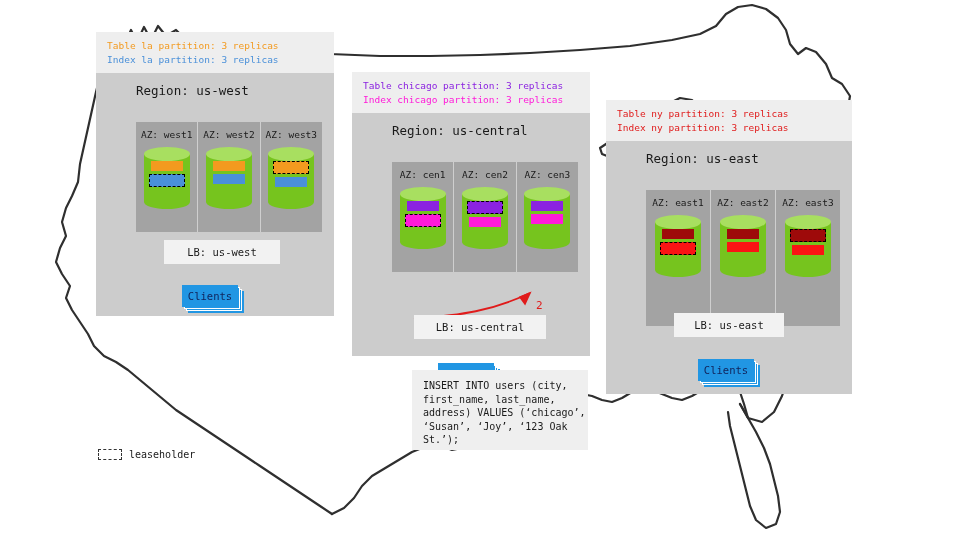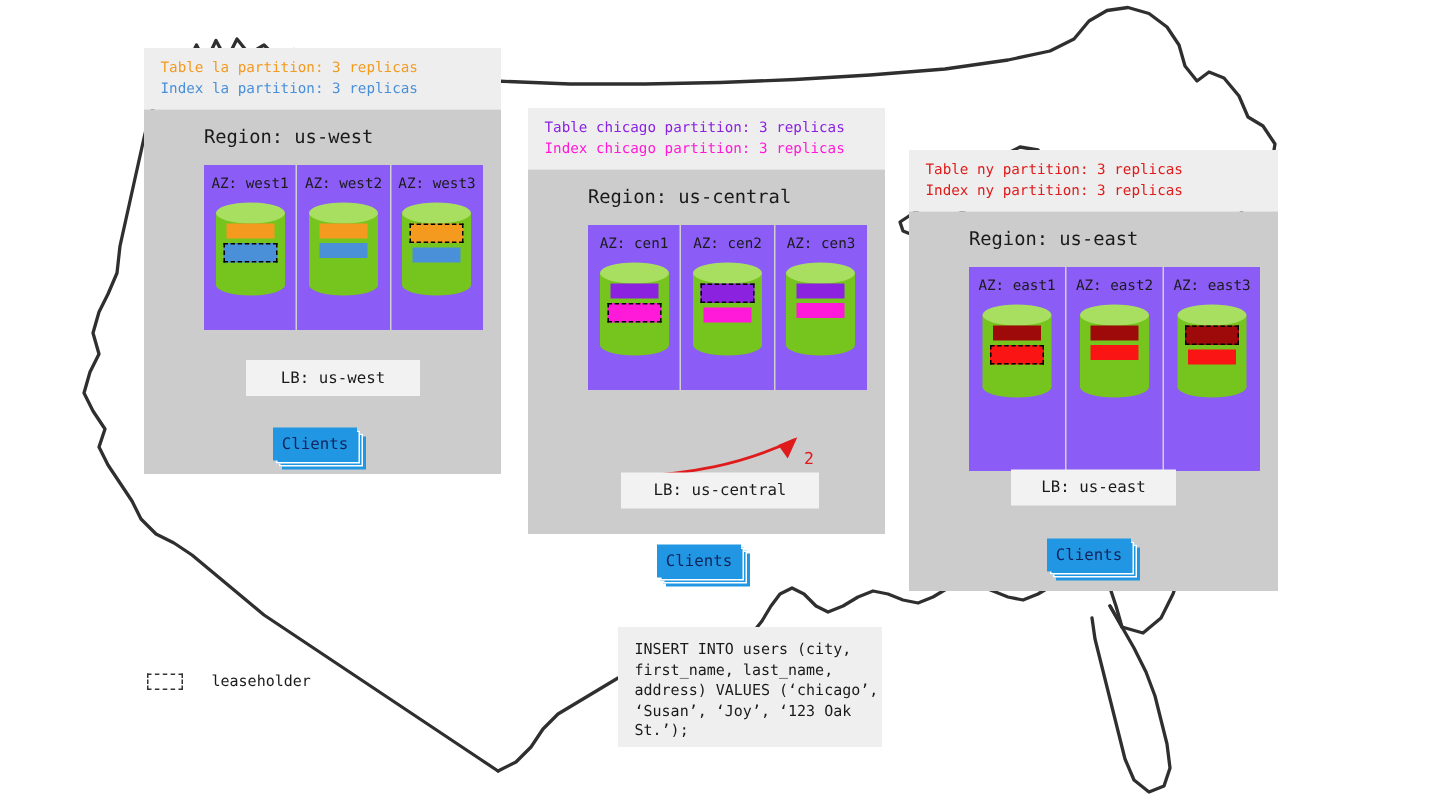--- a/index.html
+++ b/index.html
@@ -12,21 +12,21 @@
 
   
   .cluster{position:absolute;}
 
   .hdr{background:#eeeeee;padding:7px 10px 7px 11px;box-sizing:border-box;}
   .hdr .line{font-size:9.5px;line-height:13.5px;white-space:pre;letter-spacing:0px;}
 
   .regionbox{background:#cccccc;box-sizing:border-box;position:relative;padding-left:28px;}
   .region-title{font-size:12.5px;color:#1a1a1a;padding:10px 0 8px 12px;white-space:pre;}
 
-  .azrow{display:flex;background:#8b5cf6;margin:4px 12px;box-sizing:border-box;}
+  .azrow{display:flex;background:#a3a3a3;margin:16px 12px;box-sizing:border-box;}
   .az{flex:1;position:relative;padding:7px 0 10px 0;box-sizing:border-box;
       border-right:1px solid #cfcfcf;display:flex;flex-direction:column;align-items:center;}
   .az:last-child{border-right:none;}
   .az-label{font-size:9.5px;color:#1a1a1a;margin-bottom:7px;white-space:pre;}
 
   
   .cyl{position:relative;width:46px;height:62px;}
   .cyl .body{position:absolute;left:0;top:7px;width:46px;height:48px;background:#76c川;}
   .cyl .body{background:#76c41e;}
   .cyl .top{position:absolute;left:0;top:0;width:46px;height:14px;border-radius:50%;
@@ -47,21 +47,21 @@
   .clients .sh1{left:6px;top:6px;width:56px;height:22px;}
   .clients .sh2{left:4px;top:4px;width:56px;height:22px;border:1px solid #ffffff;box-sizing:border-box;}
   .clients .sh3{left:2px;top:2px;width:56px;height:22px;border:1px solid #ffffff;box-sizing:border-box;}
   .clients .face{position:absolute;left:0;top:0;width:56px;height:22px;background:#2196e3;
                  color:#11235a;font-size:10.5px;display:flex;align-items:center;
                  justify-content:center;white-space:pre;}
 
   .sqlbox{position:absolute;background:#efefef;font-size:10px;line-height:13.5px;
           color:#1a1a1a;padding:9px 11px;box-sizing:border-box;white-space:pre;}
 
-  .legend{position:absolute;display:flex;align-items:center;gap:19px;}
+  .legend{position:absolute;display:flex;align-items:center;gap:7px;}
   .legend .swatch{width:24px;height:11px;border:1.6px dashed #333333;box-sizing:border-box;}
   .legend .lab{font-size:10px;color:#1a1a1a;white-space:pre;}
 
   .arrow-lbl{position:absolute;color:#e01b1b;font-size:11px;white-space:pre;}
 </style>
 </head>
 <body>
 
 <div id="stage">
 
@@ -311,21 +311,21 @@
 
       <div class="clients" style="left:92px;top:218px;">
         <div class="sh sh1"></div>
         <div class="sh sh2"></div>
         <div class="sh sh3"></div>
         <div class="face">Clients</div>
       </div>
     </div>
   </div>
 
-  <div class="sqlbox" style="left:412px;top:370px;width:176px;height:80px;margin-top:48px;">INSERT INTO users (city,
+  <div class="sqlbox" style="left:412px;top:370px;width:176px;height:80px;">INSERT INTO users (city,
 first_name, last_name,
 address) VALUES (‘chicago’,
 ‘Susan’, ‘Joy’, ‘123 Oak
 St.’);</div>
 
   <div class="legend" style="left:98px;top:449px;">
     <div class="swatch"></div>
     <div class="lab">leaseholder</div>
   </div>
 

